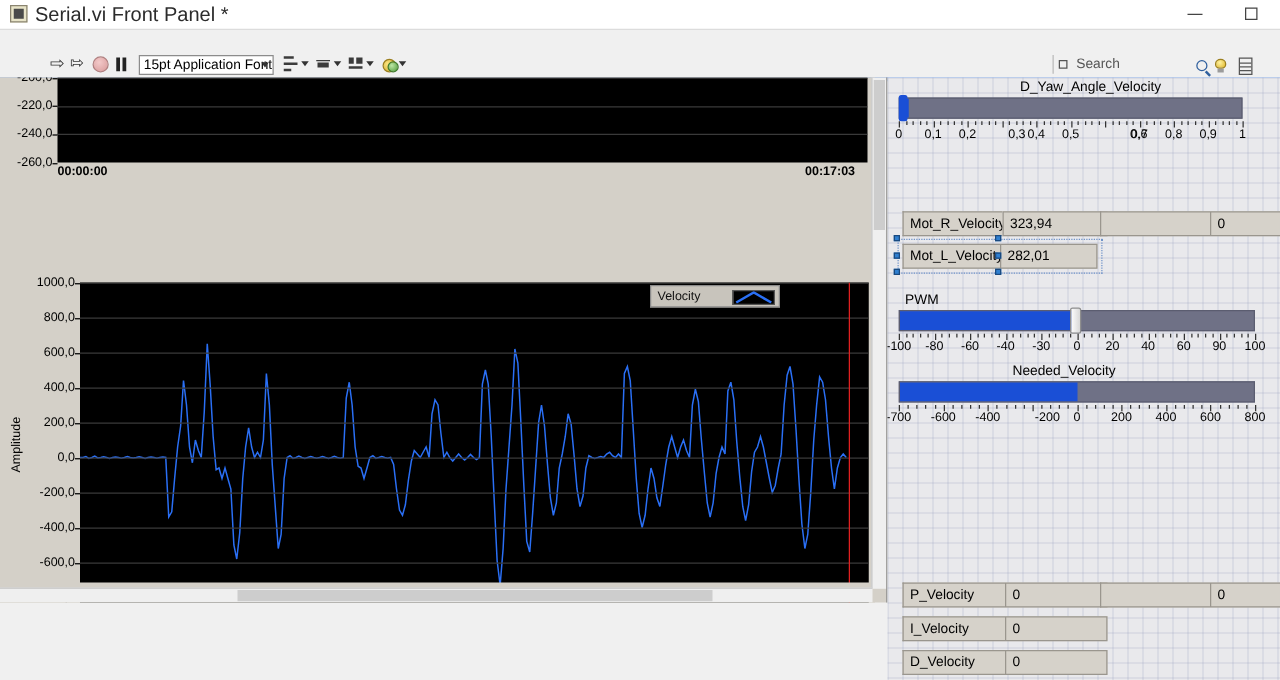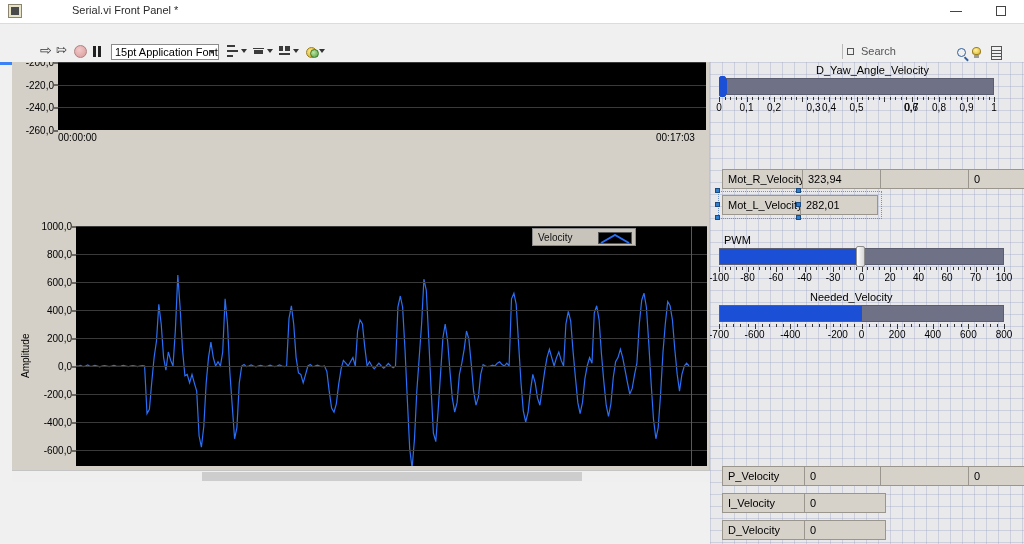--- a/index.html
+++ b/index.html
@@ -10,22 +10,22 @@
   }
   .app{position:relative;width:1024px;height:544px;background:#f0f0f0;}
 
   
   .titlebar{position:absolute;left:0;top:0;width:1024px;height:23px;
     background:#ffffff;border-bottom:1px solid #dcdcdc;}
   .titlebar .tbicon{position:absolute;left:8px;top:4px;width:14px;height:14px;
     background:#e8e4c8;border:1px solid #8a8470;box-sizing:border-box;}
   .titlebar .tbicon:after{content:"";position:absolute;left:2px;top:2px;
     width:8px;height:8px;background:#4a4a4a;}
-  .titlebar .ttl{position:absolute;left:28px;top:4px;font-size:11px;color:#2b2b2b;
-    white-space:nowrap;margin-left:44px;}
+  .titlebar .ttl{position:absolute;left:28px;top:4px;font-size:16px;color:#2b2b2b;
+    white-space:nowrap;}
   .wbtn{position:absolute;top:0;width:45px;height:23px;cursor:default;}
   .wmin{right:45px;} .wmax{right:0;}
   .wmin .bar{position:absolute;left:16px;top:11px;width:12px;height:1px;background:#444;}
   .wmax .sq{position:absolute;left:17px;top:6px;width:10px;height:10px;
     border:1px solid #444;box-sizing:border-box;}
 
   
   .menubar{position:absolute;left:0;top:23px;width:1024px;height:18px;
     background:#f0f0f0;border-bottom:1px solid #e3e3e3;}
   .menubar .mi{position:absolute;top:2px;height:14px;padding:0 5px;font-size:11px;
@@ -81,34 +81,34 @@
   .bulb .b1{position:absolute;left:1px;top:0;width:9px;height:8px;border-radius:50% 50% 40% 40%;
     background:radial-gradient(circle at 40% 35%,#fff2a0,#dfb62a);border:1px solid #9b7f1e;
     box-sizing:border-box;}
   .bulb .b2{position:absolute;left:3px;top:8px;width:5px;height:3px;background:#9b9b9b;}
   .panelic{position:absolute;right:-14px;top:2px;width:11px;height:14px;
     border:1px solid #555;box-sizing:border-box;}
   .panelic b{position:absolute;left:0;right:0;height:1px;background:#555;}
 
   
   .workspace{position:absolute;left:0;top:62px;width:709px;height:420px;
-    background:#d4d0c8;border-right:1px solid #8b8b8b;overflow:hidden;margin-left:12px;}
+    background:#d4d0c8;border-right:1px solid #8b8b8b;overflow:hidden;}
 
   
   .graph{position:absolute;background:#d4d0c8;}
   .plotarea{position:absolute;background:#000;overflow:hidden;}
   .yaxis{position:absolute;}
   .ytick{position:absolute;right:0;text-align:right;font-size:10px;color:#000;
     white-space:nowrap;transform:translateY(-50%);}
   .ytick:after{content:"";position:absolute;right:-4px;top:50%;width:4px;height:1px;background:#000;}
   .gridline{position:absolute;left:0;right:0;height:1px;background:#3a3a3a;}
   .axislabel{position:absolute;font-size:10px;color:#000;}
   .ylabel-rot{position:absolute;font-size:10px;color:#000;
     transform:rotate(-90deg);transform-origin:left top;white-space:nowrap;}
-  .tstart,.tend{position:absolute;font-size:10px;color:#000;white-space:nowrap;}
+  .tstart,.tend{position:absolute;font-size:10px;color:#000;white-space:nowrap;font-weight:bold;}
   .legendbox{position:absolute;background:#c8c4bc;border:1px solid #8b8b8b;
     box-sizing:border-box;padding:2px 3px;}
   .legrow{position:relative;height:14px;line-height:14px;}
   .legname{position:absolute;left:2px;top:0;font-size:10px;color:#111;white-space:nowrap;}
   .legswatch{position:absolute;right:0;top:1px;width:34px;height:12px;background:#000;
     border:1px solid #555;box-sizing:border-box;}
 
   
   .rightpanel{position:absolute;left:710px;top:62px;width:314px;height:482px;
     background:#e9e9ec;
@@ -473,21 +473,21 @@
           <div class="tickmark majortick" style="left: 100%;"></div>
           <div class="sclbl" style="left: 0%;">-100</div>
           <div class="sclbl" style="left: 10%;">-80</div>
           <div class="sclbl" style="left: 20%;">-60</div>
           <div class="sclbl" style="left: 30%;">-40</div>
           <div class="sclbl" style="left: 40%;">-30</div>
           <div class="sclbl" style="left: 50%;">0</div>
           <div class="sclbl" style="left: 60%;">20</div>
           <div class="sclbl" style="left: 70%;">40</div>
           <div class="sclbl" style="left: 80%;">60</div>
-          <div class="sclbl" style="left: 90%;">70</div>
+          <div class="sclbl" style="left: 90%;">90</div>
           <div class="sclbl" style="left: 100%;">100</div>
         </div>
     </div>
 
     <div class="ctl-title" style="left:100px;top:229px;">Needed_Velocity</div>
     <div class="slider" style="left:9px;top:243px;width:285px;">
       <div class="track"></div>
       <div class="fill" style="width:142px;"></div>
       <div class="scale" id="need-scale">
           <div class="tickmark majortick" style="left: 0%;"></div>

